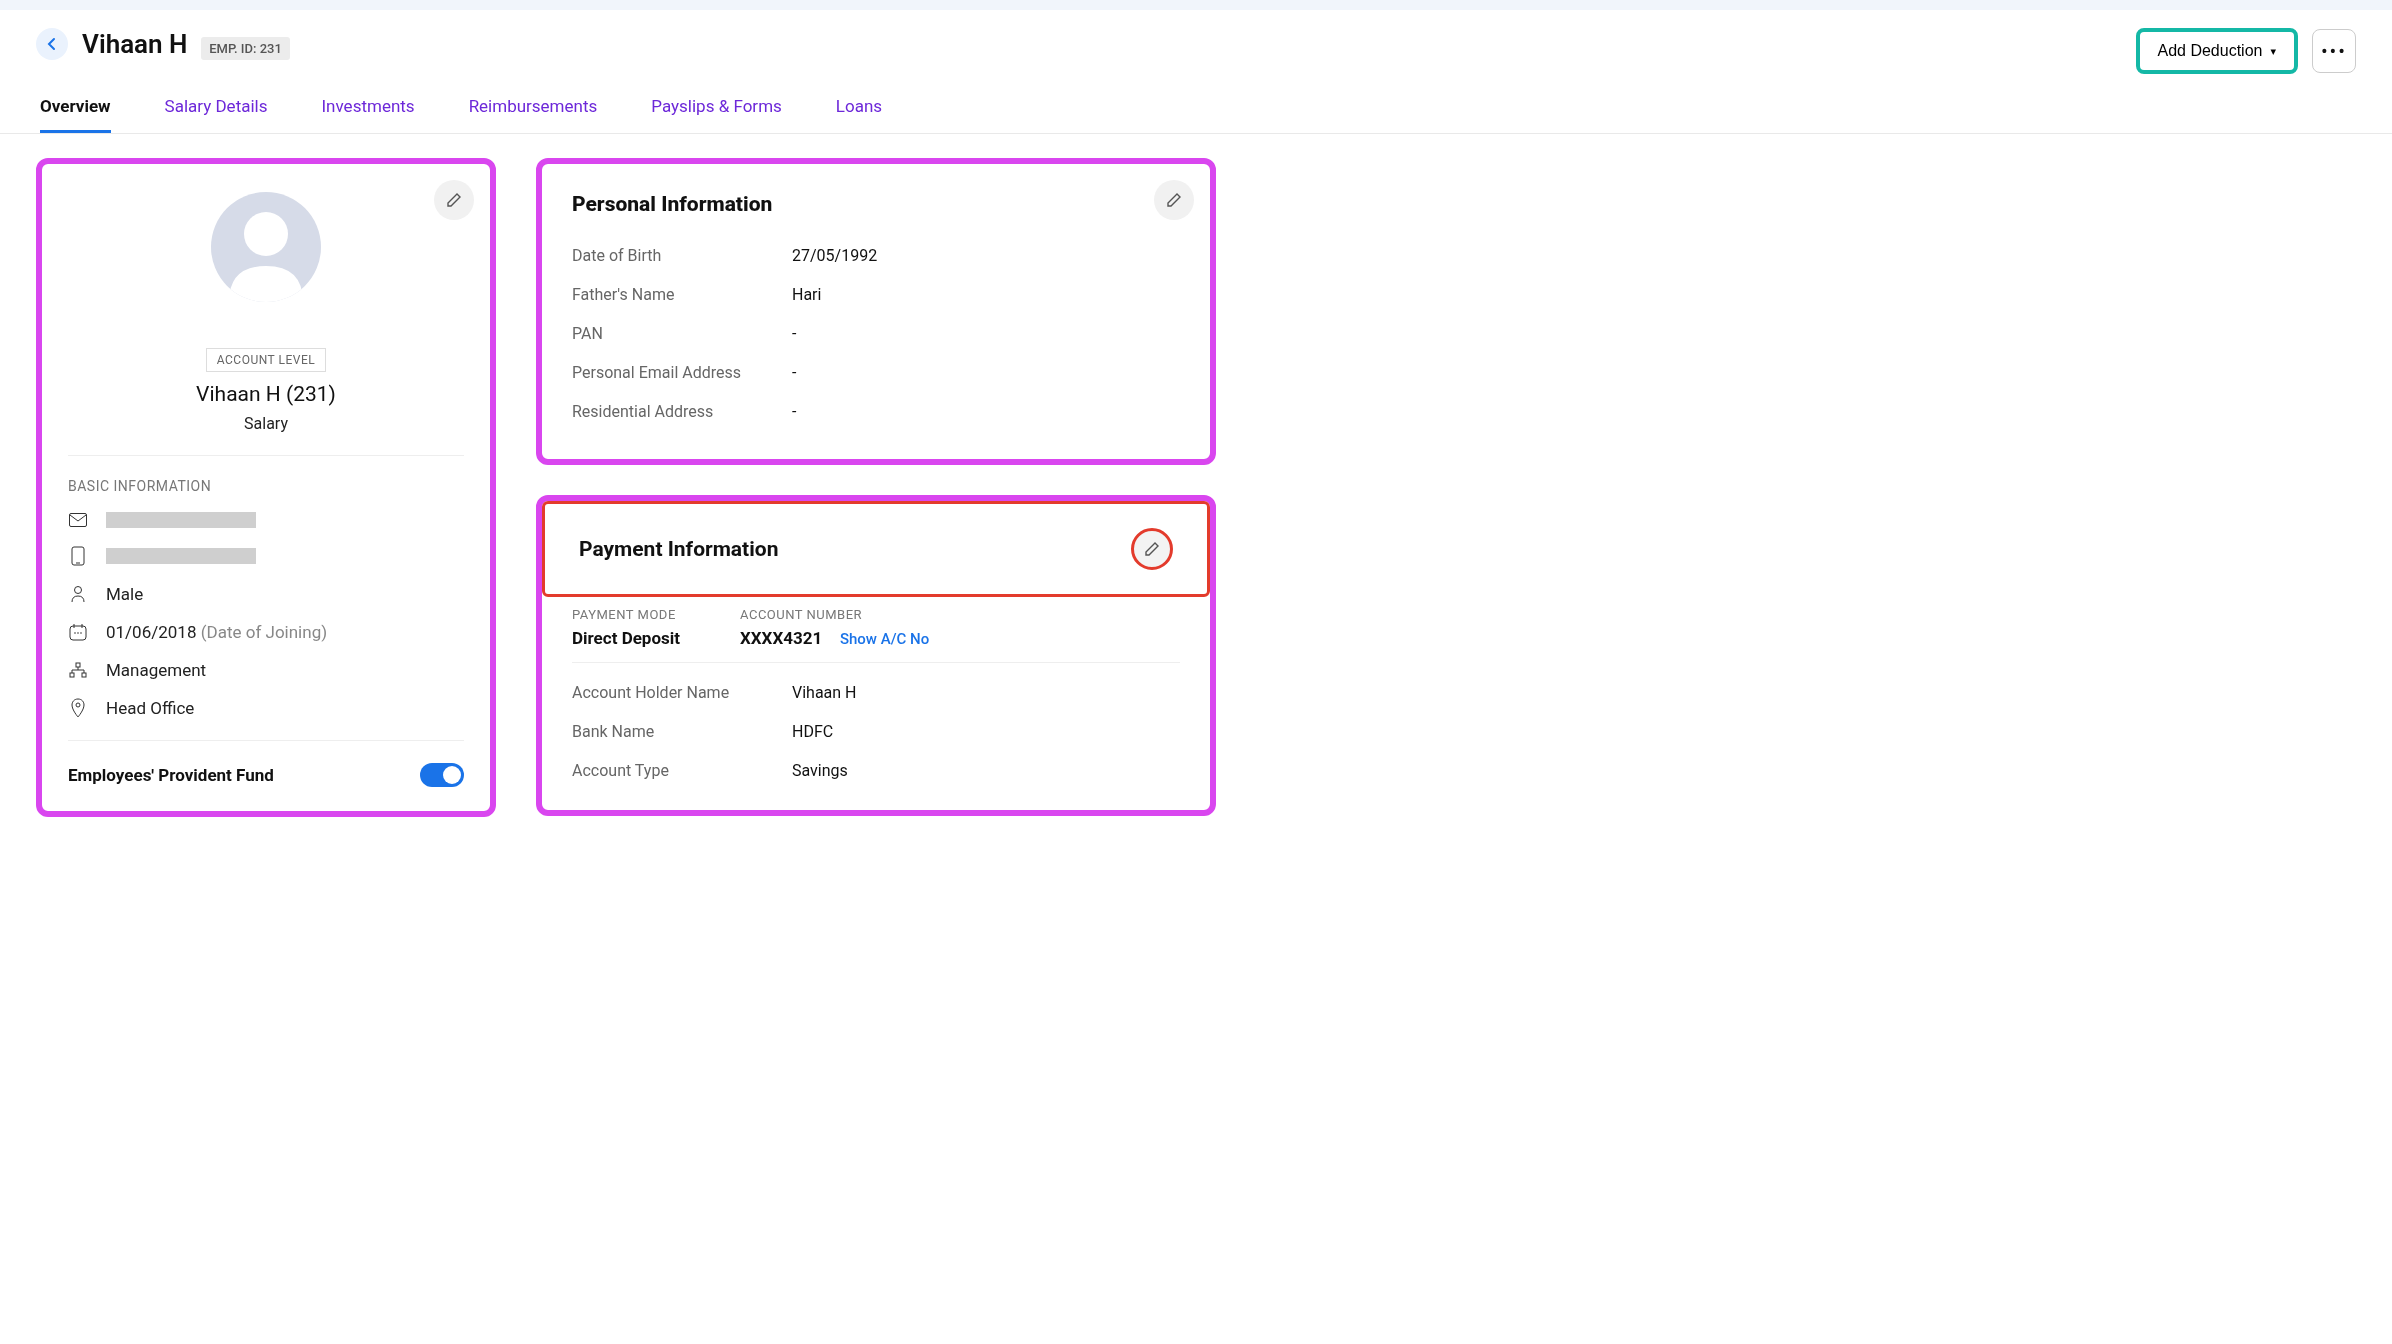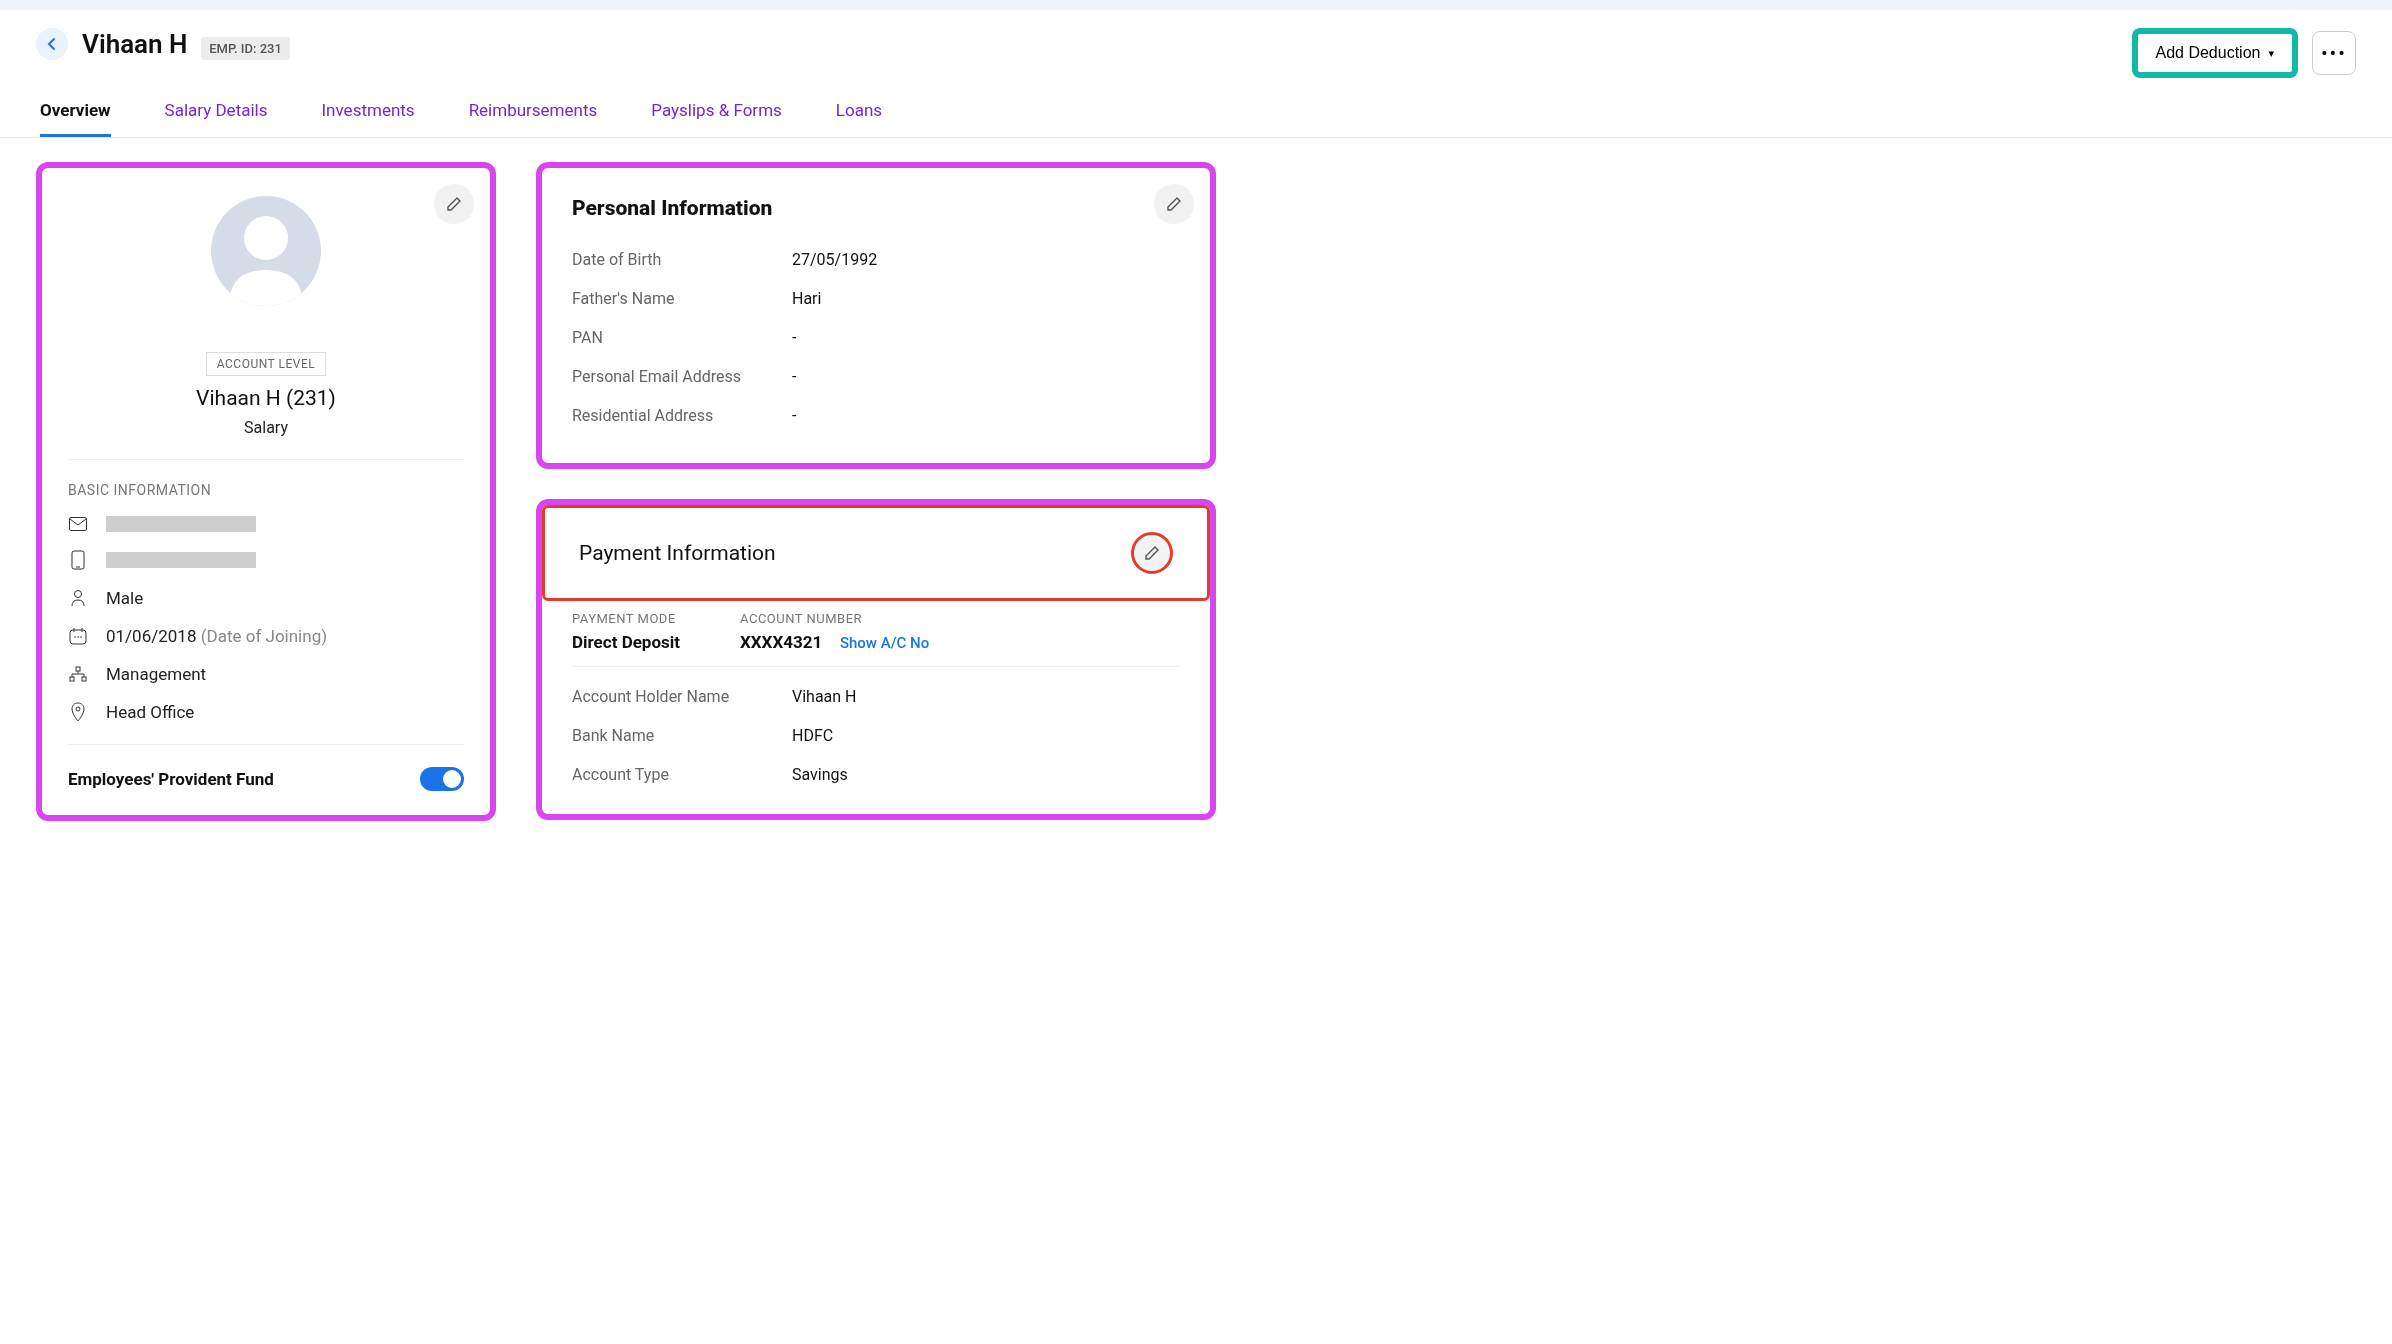--- a/index.html
+++ b/index.html
@@ -25,21 +25,21 @@
       background:#eaf2fd; display:flex; align-items:center; justify-content:center;
       cursor:pointer;
     }
     .page-title { font-size:26px; font-weight:600; }
     .emp-id-badge {
       background:#ececec; color:#555; font-size:13px; padding:4px 8px;
       border-radius:3px; margin-left:10px; font-weight:500;
     }
     .header-right { display:flex; gap:14px; align-items:center; }
     .btn-outline {
-      border:6px solid #14b8a6; background:#fff; padding:10px 18px;
+      border:4px solid #14b8a6; background:#fff; padding:10px 18px;
       border-radius:8px; font-size:16px; cursor:pointer; display:flex;
       align-items:center; gap:8px;
     }
     .btn-outline .caret { font-size:11px; }
     .more-btn {
       border:1px solid #ccc; background:#fff; width:44px; height:44px;
       border-radius:8px; display:flex; align-items:center; justify-content:center;
       cursor:pointer; font-size:20px; letter-spacing:2px;
     }
     .tabs {
@@ -282,21 +282,21 @@
         <div class="kv-row">
             <div class="kv-key">Residential Address</div>
             <div class="kv-val">-</div>
           </div>
       </div>
     </div>
 
     <div class="card" style="padding:0;">
       <div class="pay-highlight">
         <div class="pay-header-inner">
-          <h2 style="font-size:21px; font-weight:400;">Payment Information</h2>
+          <h2 style="font-size:21px; font-weight:700;">Payment Information</h2>
           <div class="edit-circle-payment">
             <svg width="16" height="16" viewBox="0 0 16 16">
                 <path d="M2 11 L11 2 L14 5 L5 14 L2 14 Z" stroke="#555" stroke-width="1.4" fill="none"></path>
               </svg>
           </div>
         </div>
       </div>
       <div class="pay-body">
         <div class="pay-top-row">
           <div class="pay-col">

